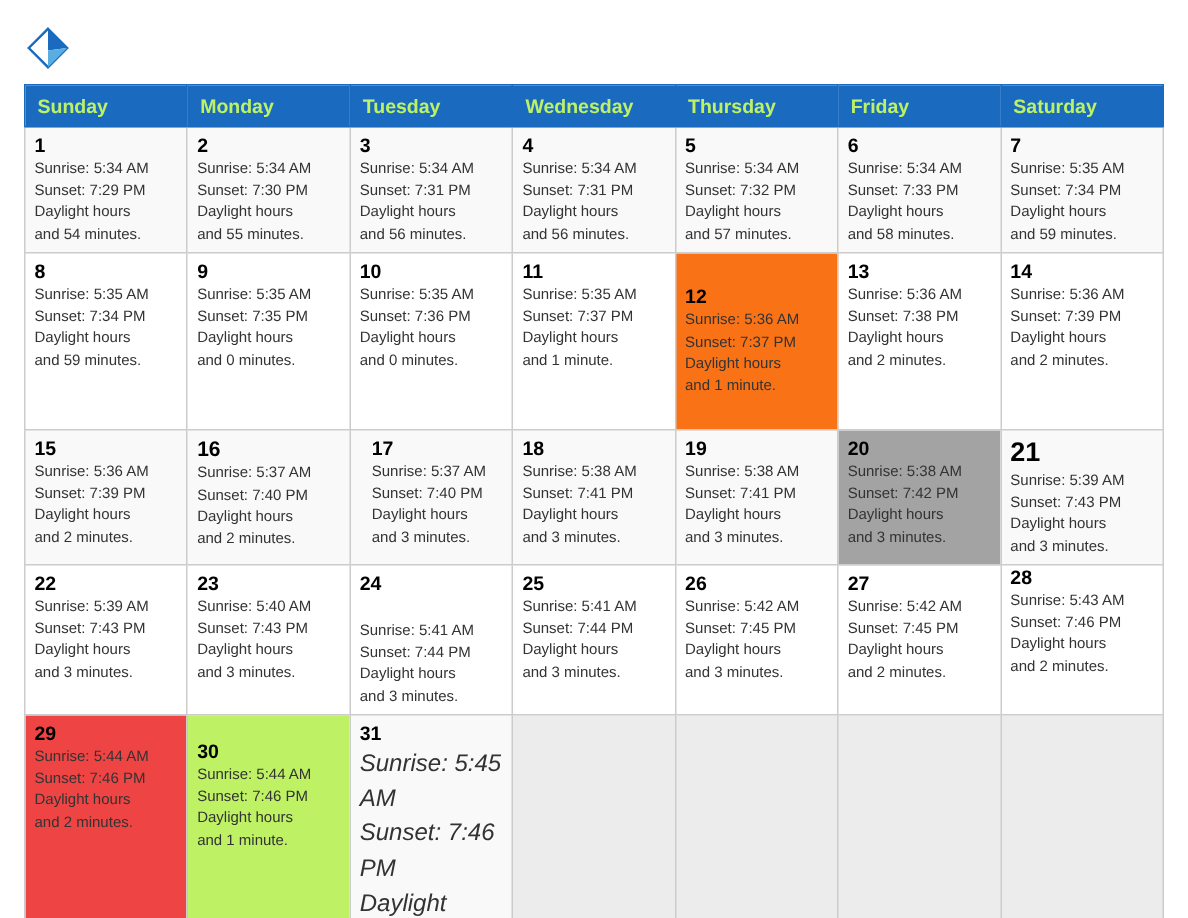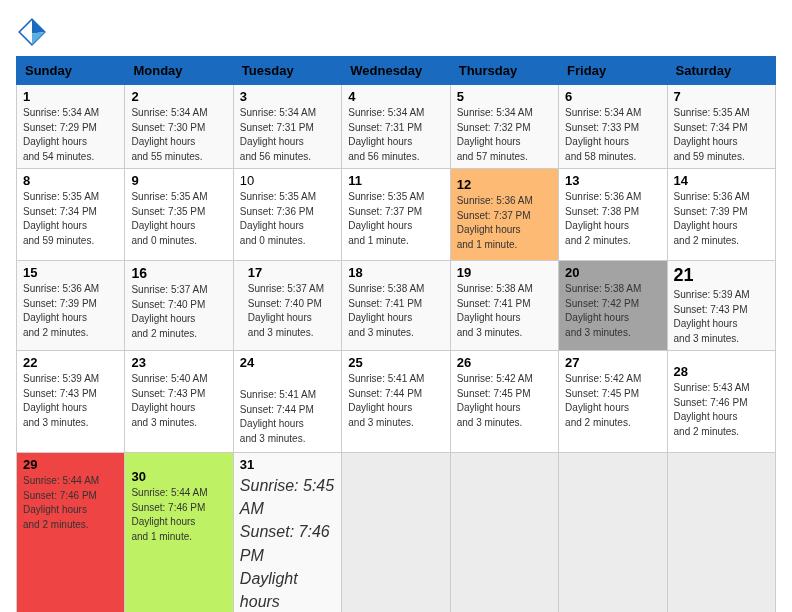--- a/index.html
+++ b/index.html
@@ -45,21 +45,21 @@
     .location {
       font-size: 16px;
       color: #555;
     }
     .calendar {
       width: 100%;
       border-collapse: collapse;
     }
     .calendar th {
       background: #1a6bbf;
-      color: #000000;
+      color: #bef264;
       text-align: left;
       padding: 6px 8px;
       font-size: 13px;
       border: 1px solid #1a6bbf;
     }
     .calendar td {
       border: 1px solid #ccc;
       vertical-align: top;
       padding: 4px 6px;
       width: calc(100% / 7);
@@ -140,28 +140,28 @@
       <tr>
         <td style="vertical-align: top; padding: 4px 6px; border: 1px solid rgb(204, 204, 204); font-size: 10px; background: rgb(255, 255, 255);">
           <span style="font-size:13px;font-weight:bold;display:block;margin-bottom:2px;">8</span>
           <div style="font-size:10px;line-height:1.45;color:#333;">Sunrise: 5:35 AM<br>Sunset: 7:34 PM<br>Daylight hours<br>and 59 minutes.</div>
         </td>
         <td style="vertical-align: top; padding: 4px 6px; border: 1px solid rgb(204, 204, 204); font-size: 10px; background: rgb(255, 255, 255);">
           <span style="font-size:13px;font-weight:bold;display:block;margin-bottom:2px;">9</span>
           <div style="font-size:10px;line-height:1.45;color:#333;">Sunrise: 5:35 AM<br>Sunset: 7:35 PM<br>Daylight hours<br>and 0 minutes.</div>
         </td>
         <td style="vertical-align: top; padding: 4px 6px; border: 1px solid rgb(204, 204, 204); font-size: 10px; background: rgb(255, 255, 255);">
-          <span style="font-size:13px;font-weight:normal;display:block;margin-bottom:2px;">10</span>
+          <span style="font-size:13px;font-weight:bold;display:block;margin-bottom:2px;">10</span>
           <div style="font-size:10px;line-height:1.45;color:#333;">Sunrise: 5:35 AM<br>Sunset: 7:36 PM<br>Daylight hours<br>and 0 minutes.</div>
         </td>
         <td style="vertical-align: top; padding: 4px 6px; border: 1px solid rgb(204, 204, 204); font-size: 10px; background: rgb(255, 255, 255);">
           <span style="font-size:13px;font-weight:bold;display:block;margin-bottom:2px;">11</span>
           <div style="font-size:10px;line-height:1.45;color:#333;">Sunrise: 5:35 AM<br>Sunset: 7:37 PM<br>Daylight hours<br>and 1 minute.</div>
         </td>
-        <td style="vertical-align: top; padding: 8px 6px; border: 1px solid rgb(204, 204, 204); font-size: 10px; background: #fdba74;">
+        <td style="vertical-align: top; padding: 21px 6px; border: 1px solid rgb(204, 204, 204); font-size: 10px; background: #f97316;">
           <span style="font-size:13px;font-weight:bold;display:block;margin-bottom:2px;">12</span>
           <div style="font-size:10px;line-height:1.45;color:#333;">Sunrise: 5:36 AM<br>Sunset: 7:37 PM<br>Daylight hours<br>and 1 minute.</div>
         </td>
         <td style="vertical-align: top; padding: 4px 6px; border: 1px solid rgb(204, 204, 204); font-size: 10px; background: rgb(255, 255, 255);">
           <span style="font-size:13px;font-weight:bold;display:block;margin-bottom:2px;">13</span>
           <div style="font-size:10px;line-height:1.45;color:#333;">Sunrise: 5:36 AM<br>Sunset: 7:38 PM<br>Daylight hours<br>and 2 minutes.</div>
         </td>
         <td style="vertical-align: top; padding: 4px 6px; border: 1px solid rgb(204, 204, 204); font-size: 10px; background: rgb(255, 255, 255);">
           <span style="font-size:13px;font-weight:bold;display:block;margin-bottom:2px;">14</span>
           <div style="font-size:10px;line-height:1.45;color:#333;">Sunrise: 5:36 AM<br>Sunset: 7:39 PM<br>Daylight hours<br>and 2 minutes.</div>
@@ -215,21 +215,21 @@
           <div style="font-size:10px;line-height:1.45;color:#333;">Sunrise: 5:41 AM<br>Sunset: 7:44 PM<br>Daylight hours<br>and 3 minutes.</div>
         </td>
         <td style="vertical-align: top; padding: 4px 6px; border: 1px solid rgb(204, 204, 204); font-size: 10px; background: rgb(255, 255, 255);">
           <span style="font-size:13px;font-weight:bold;display:block;margin-bottom:2px;">26</span>
           <div style="font-size:10px;line-height:1.45;color:#333;">Sunrise: 5:42 AM<br>Sunset: 7:45 PM<br>Daylight hours<br>and 3 minutes.</div>
         </td>
         <td style="vertical-align: top; padding: 4px 6px; border: 1px solid rgb(204, 204, 204); font-size: 10px; background: rgb(255, 255, 255);">
           <span style="font-size:13px;font-weight:bold;display:block;margin-bottom:2px;">27</span>
           <div style="font-size:10px;line-height:1.45;color:#333;">Sunrise: 5:42 AM<br>Sunset: 7:45 PM<br>Daylight hours<br>and 2 minutes.</div>
         </td>
-        <td style="vertical-align: top; padding: 13px 6px; border: 1px solid rgb(204, 204, 204); font-size: 10px; background: rgb(255, 255, 255);">
+        <td style="vertical-align: top; padding: 0 6px; border: 1px solid rgb(204, 204, 204); font-size: 10px; background: rgb(255, 255, 255);">
           <span style="font-size:13px;font-weight:bold;display:block;margin-bottom:2px;">28</span>
           <div style="font-size:10px;line-height:1.45;color:#333;">Sunrise: 5:43 AM<br>Sunset: 7:46 PM<br>Daylight hours<br>and 2 minutes.</div>
         </td>
       </tr>
       <tr style="background: rgb(249, 249, 249);">
         <td style="vertical-align: top; padding: 4px 6px; border: 1px solid rgb(204, 204, 204); font-size: 10px; background: #ef4444; margin-top: 28px;">
           <span style="font-size:13px;font-weight:bold;display:block;margin-bottom:2px;">29</span>
           <div style="font-size:10px;line-height:1.45;color:#333;">Sunrise: 5:44 AM<br>Sunset: 7:46 PM<br>Daylight hours<br>and 2 minutes.</div>
         </td>
         <td style="vertical-align: top; padding: 16px 6px; border: 1px solid rgb(204, 204, 204); font-size: 10px; background: #bef264;">

